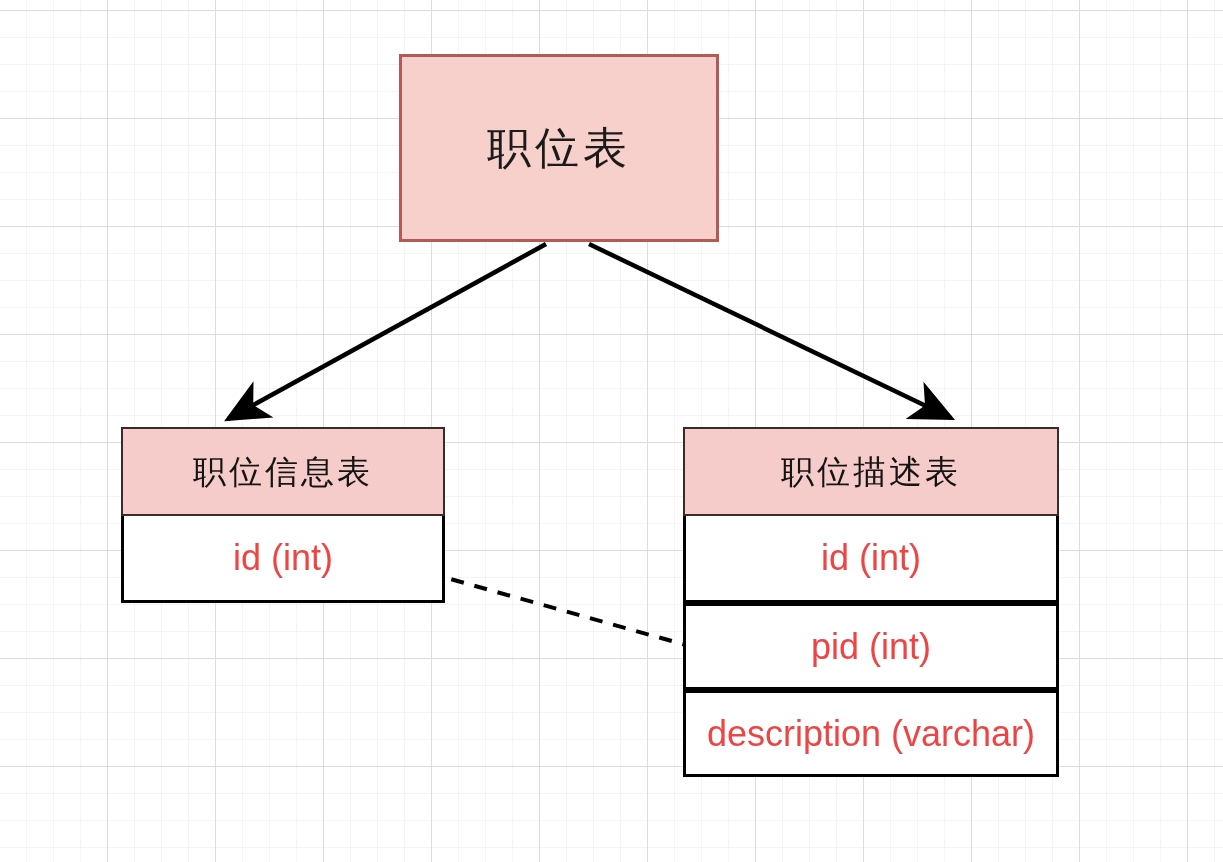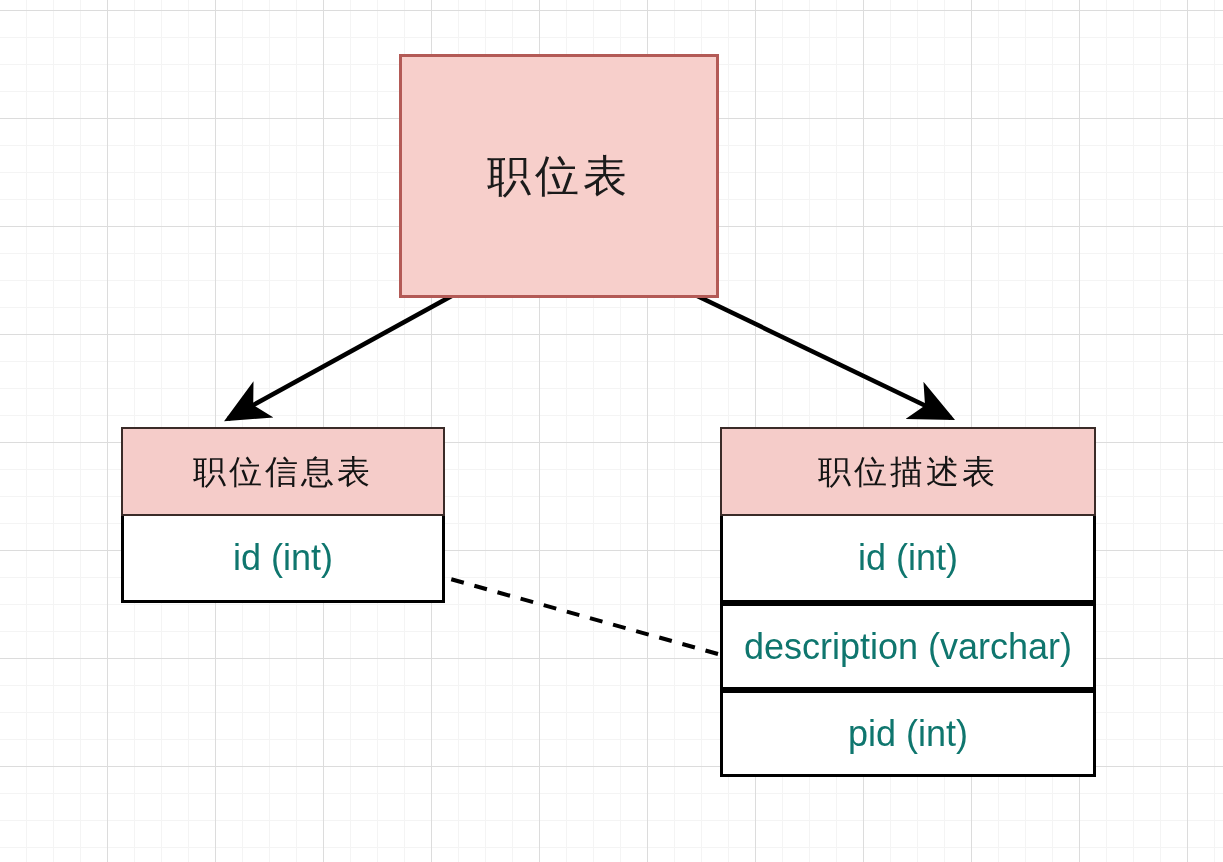--- a/index.html
+++ b/index.html
@@ -30,21 +30,21 @@
       27px 27px;
     background-position: -1px 10px, -1px 10px, -1px 10px, -1px 10px;
   }
 
   
   .root-box {
     position: absolute;
     left: 399px;
     top: 54px;
     width: 320px;
-    height: 244px;
+    height: 188px;
     box-sizing: border-box;
     background: #f7cfcb;
     border: 3px solid #b35a56;
     display: flex;
     align-items: center;
     justify-content: center;
   }
   .root-box-title {
     font-family: "DejaVu Serif", "Liberation Serif", serif;
     font-size: 44px;
@@ -86,26 +86,26 @@
   }
   .entity-row:first-of-type {
     border-top-width: 0;
   }
   .entity-row + .entity-row {
     border-top-width: 3px;
   }
   .entity-row-label {
     font-family: "Liberation Sans", sans-serif;
     font-size: 36px;
-    color: #0f766e;
+    color: #ef4444;
     line-height: 1;
   }
 
   #entity-left  { left: 75px;  top: 427px; width: 324px; margin-left: 46px; }
-  #entity-right { left: 713px; top: 427px; width: 383px; padding-left: 7px; }
+  #entity-right { left: 676px; top: 427px; width: 383px; padding-left: 7px; }
 
   
   #connectors {
     position: absolute;
     left: 0;
     top: 0;
     width: 1223px;
     height: 862px;
     pointer-events: none;
   }
@@ -146,20 +146,20 @@
   </div>
 
   <div class="entity" id="entity-right">
     <div class="entity-header">
       <span class="entity-header-label">职位描述表</span>
     </div>
     <div class="entity-row">
       <span class="entity-row-label">id (int)</span>
     </div>
     <div class="entity-row">
-      <span class="entity-row-label">description (varchar)</span>
+      <span class="entity-row-label">pid (int)</span>
     </div>
     <div class="entity-row">
-      <span class="entity-row-label">pid (int)</span>
+      <span class="entity-row-label">description (varchar)</span>
     </div>
   </div>
 
 </div>
 
 </body></html>

